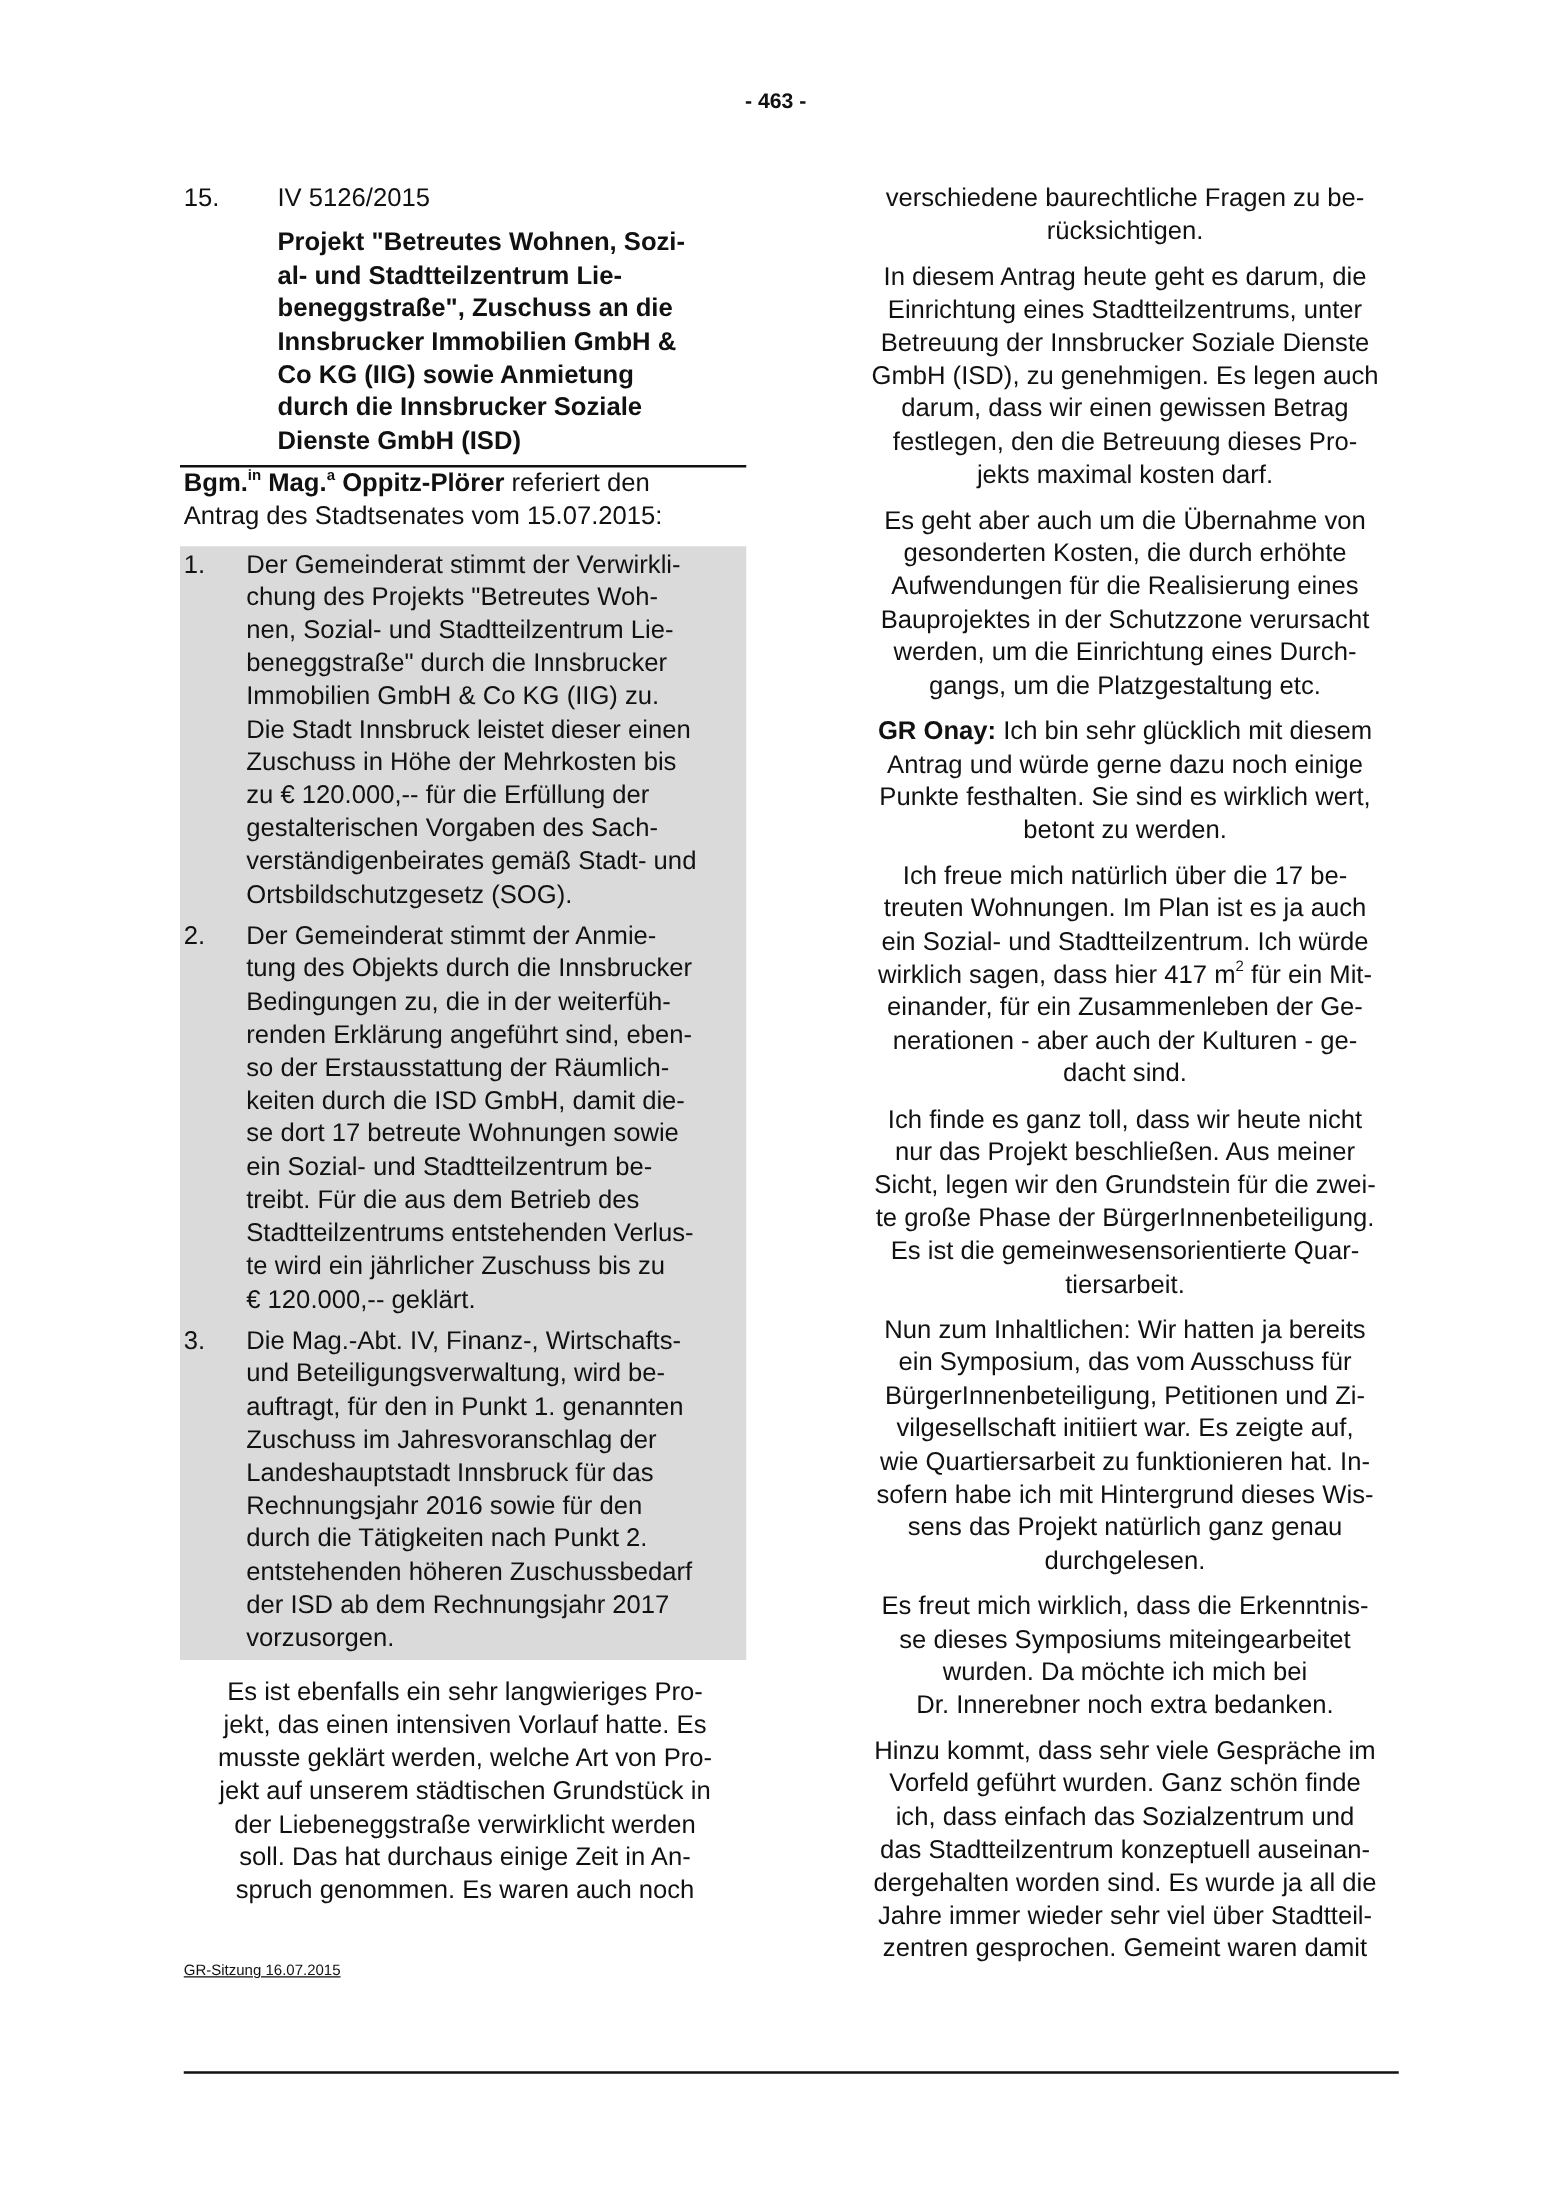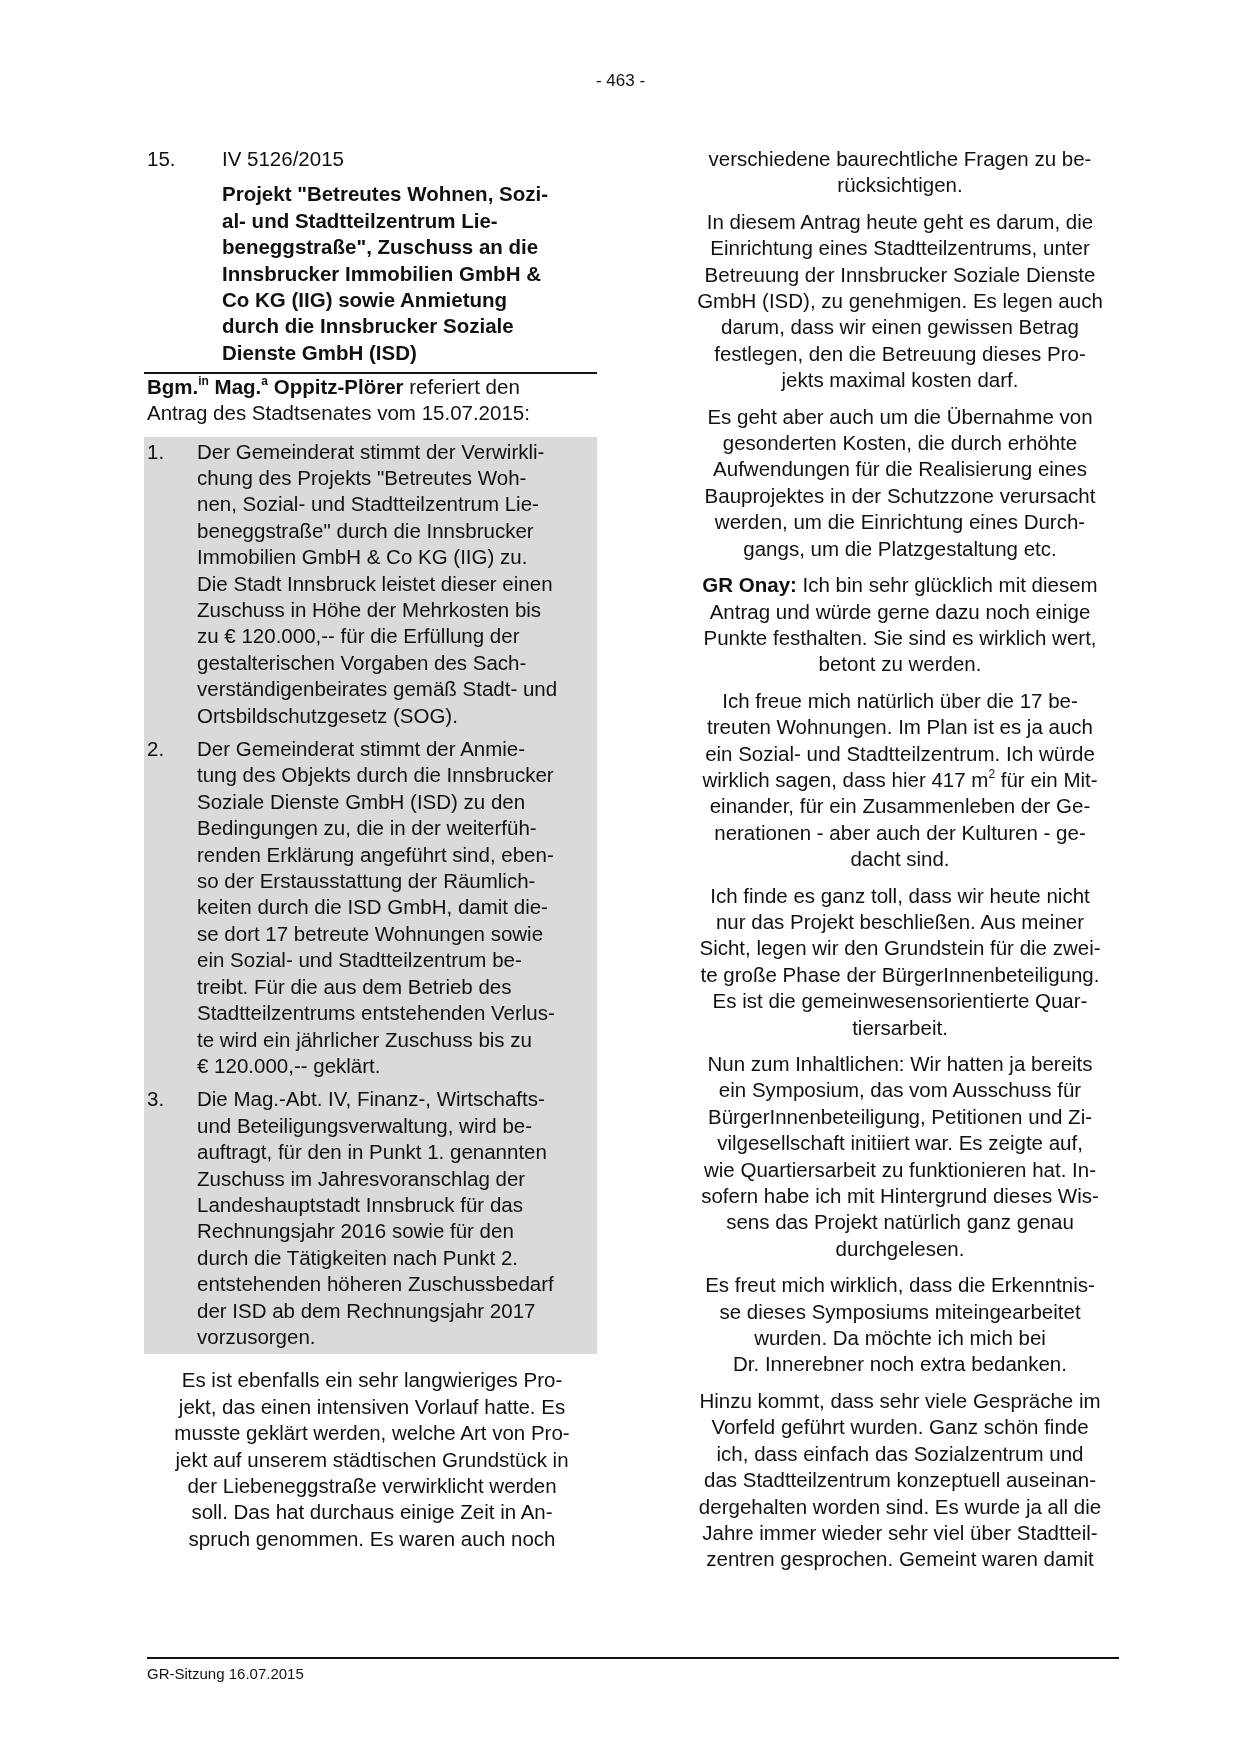--- a/index.html
+++ b/index.html
@@ -3,20 +3,21 @@
   <meta charset="utf-8">
   <style>
     html, body { margin: 0; padding: 0; background: #ffffff; }
     body {
       width: 1241px; height: 1754px; position: relative; overflow: hidden;
       font-family: "Liberation Sans", sans-serif; color: #111111;
     }
     .page-number {
       position: absolute; top: 71px; left: 0; width: 1241px; text-align: center;
       font-size: 17px;
+      font-weight: bold;
     }
     .col { position: absolute; font-size: 20.5px; line-height: 26.4px; }
     .col-left { left: 147px; width: 450px; top: 146px; }
     .col-right { left: 670px; width: 460px; top: 146px; }
 
     .item-head { display: flex; font-weight: normal; font-size: 20.5px; line-height: 26.4px; }
     .item-num { width: 75px; flex: none; }
     .item-code { }
     .item-title {
       margin-left: 75px; margin-top: 9px; font-weight: bold;
@@ -31,21 +32,21 @@
     .motion-box { background: #dadada; margin-left: -3px; width: 453px; padding: 2px 0 4px 0; }
     .motion-item { display: flex; margin-bottom: 7px; }
     .motion-item:last-child { margin-bottom: 0; }
     .motion-num { width: 50px; flex: none; padding-left: 3px; }
     .motion-text { flex: 1; }
 
     .para { margin: 0 0 10px 0; text-align: center; }
     .col-left .para.after-box { margin-top: 13px; }
 
     .footer-rule { position: absolute; left: 147px; top: 1657px; width: 972px; height: 1.5px; background: #111; }
-    .footer-text { position: absolute; left: 147px; top: 1665px; font-size: 15px; }
+    .footer-text { position: absolute; left: 147px; top: 1569px; font-size: 12px; text-decoration: underline; }
     sup.m2 { font-size: 12px; line-height: 0; vertical-align: 9px; }
   </style>
 </head>
 <body>
 
 <div class="page-number">- 463 -</div>
 
 <div class="col col-left">
   <div class="item-head">
     <span class="item-num">15.</span>
@@ -84,21 +85,20 @@
           <div>gestalterischen Vorgaben des Sach-</div>
           <div>verständigenbeirates gemäß Stadt- und</div>
           <div>Ortsbildschutzgesetz (SOG).</div>
       </div>
     </div>
     <div class="motion-item">
       <span class="motion-num">2.</span>
       <div class="motion-text">
         <div>Der Gemeinderat stimmt der Anmie-</div>
           <div>tung des Objekts durch die Innsbrucker</div>
-          <div>Soziale Dienste GmbH (ISD) zu den</div>
           <div>Bedingungen zu, die in der weiterfüh-</div>
           <div>renden Erklärung angeführt sind, eben-</div>
           <div>so der Erstausstattung der Räumlich-</div>
           <div>keiten durch die ISD GmbH, damit die-</div>
           <div>se dort 17 betreute Wohnungen sowie</div>
           <div>ein Sozial- und Stadtteilzentrum be-</div>
           <div>treibt. Für die aus dem Betrieb des</div>
           <div>Stadtteilzentrums entstehenden Verlus-</div>
           <div>te wird ein jährlicher Zuschuss bis zu</div>
           <div>€ 120.000,-- geklärt.</div>

